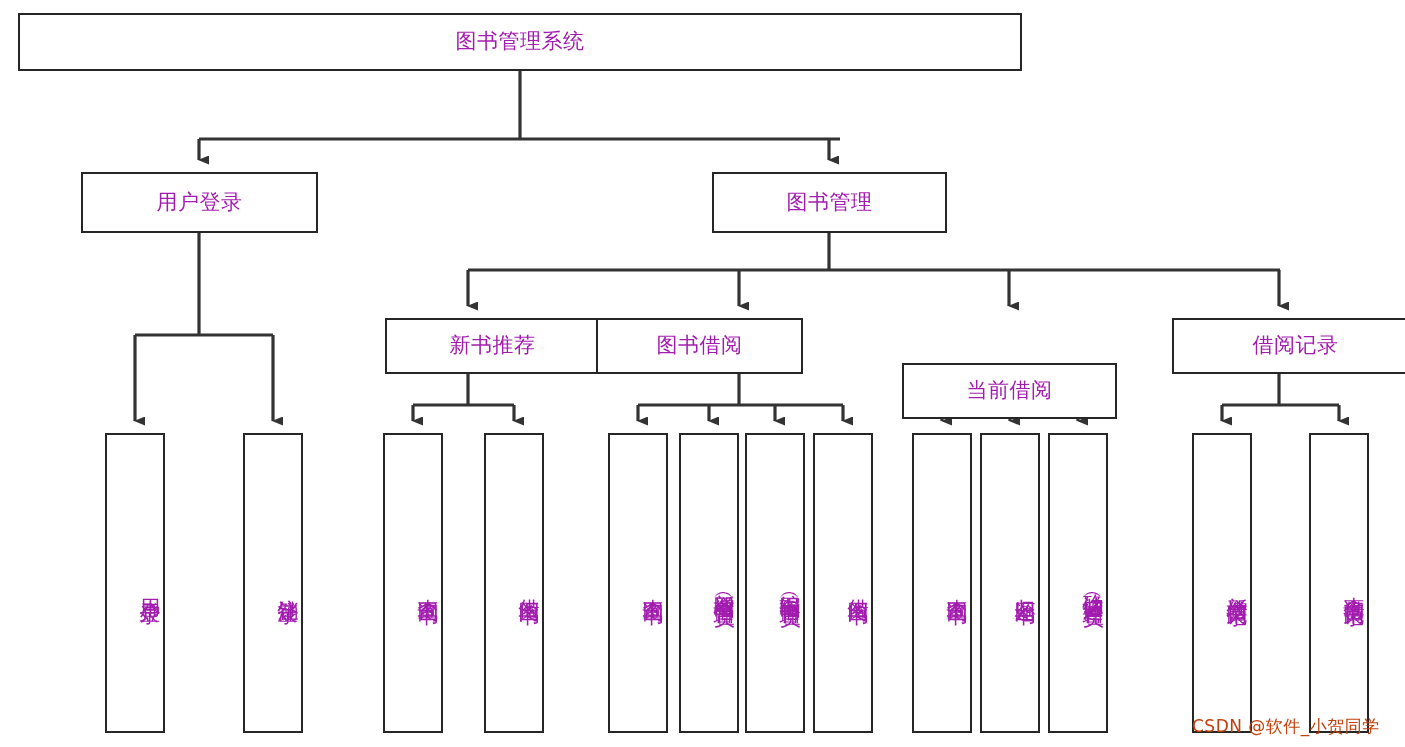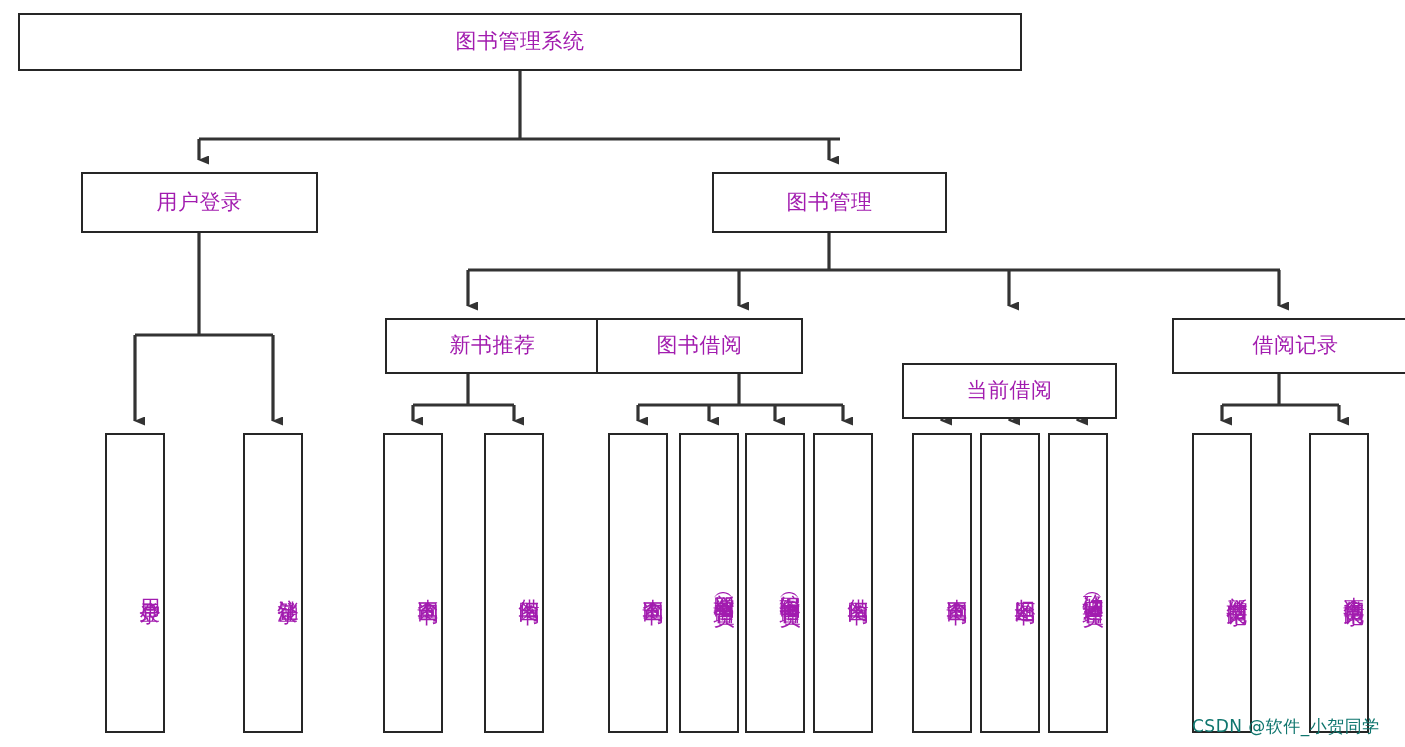--- a/index.html
+++ b/index.html
@@ -47,21 +47,21 @@
     font-size: 21px;
     letter-spacing: 2px;
     padding-top: 6px;
     align-items: flex-start;
     justify-content: center;
     line-height: 1.25;
   }
   .watermark {
     position: absolute;
     font-size: 17px;
-    color: #0f766e;
+    color: #c2410c;
     white-space: nowrap;
     letter-spacing: 0.5px;
     pointer-events: none;
   }
 </style>
 </head>
 <body>
 
 <div id="diagram-root">
 

